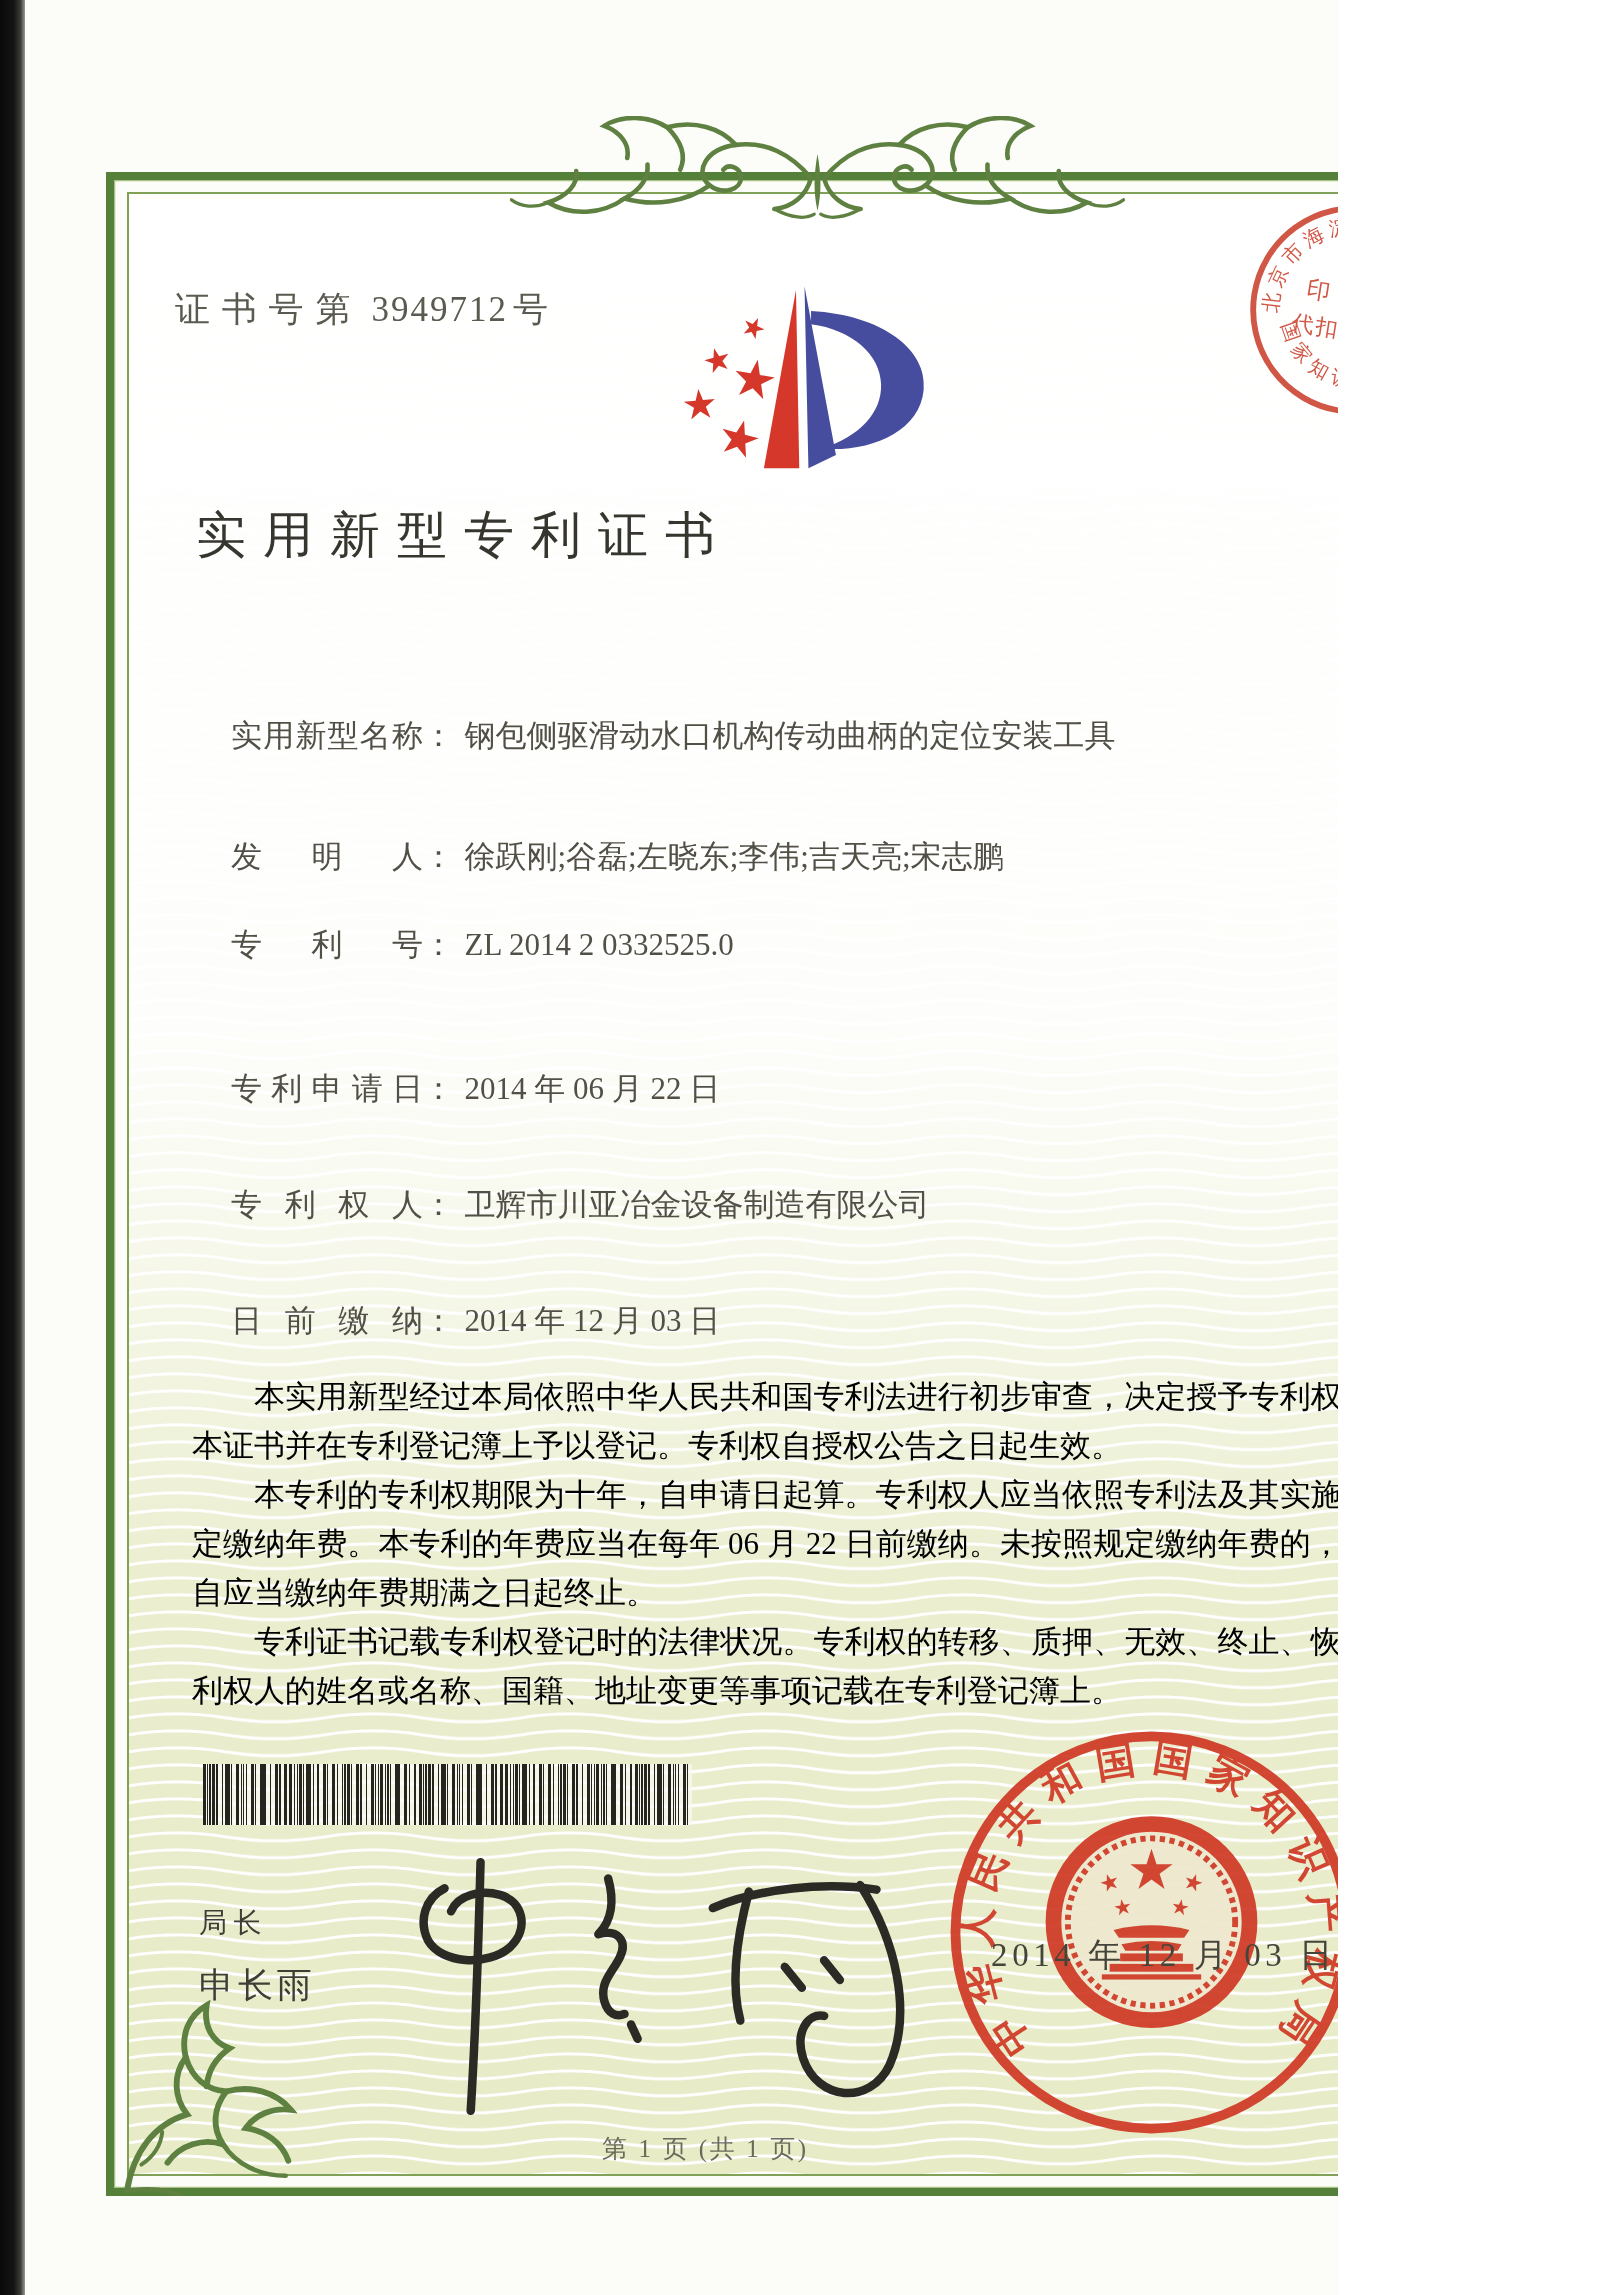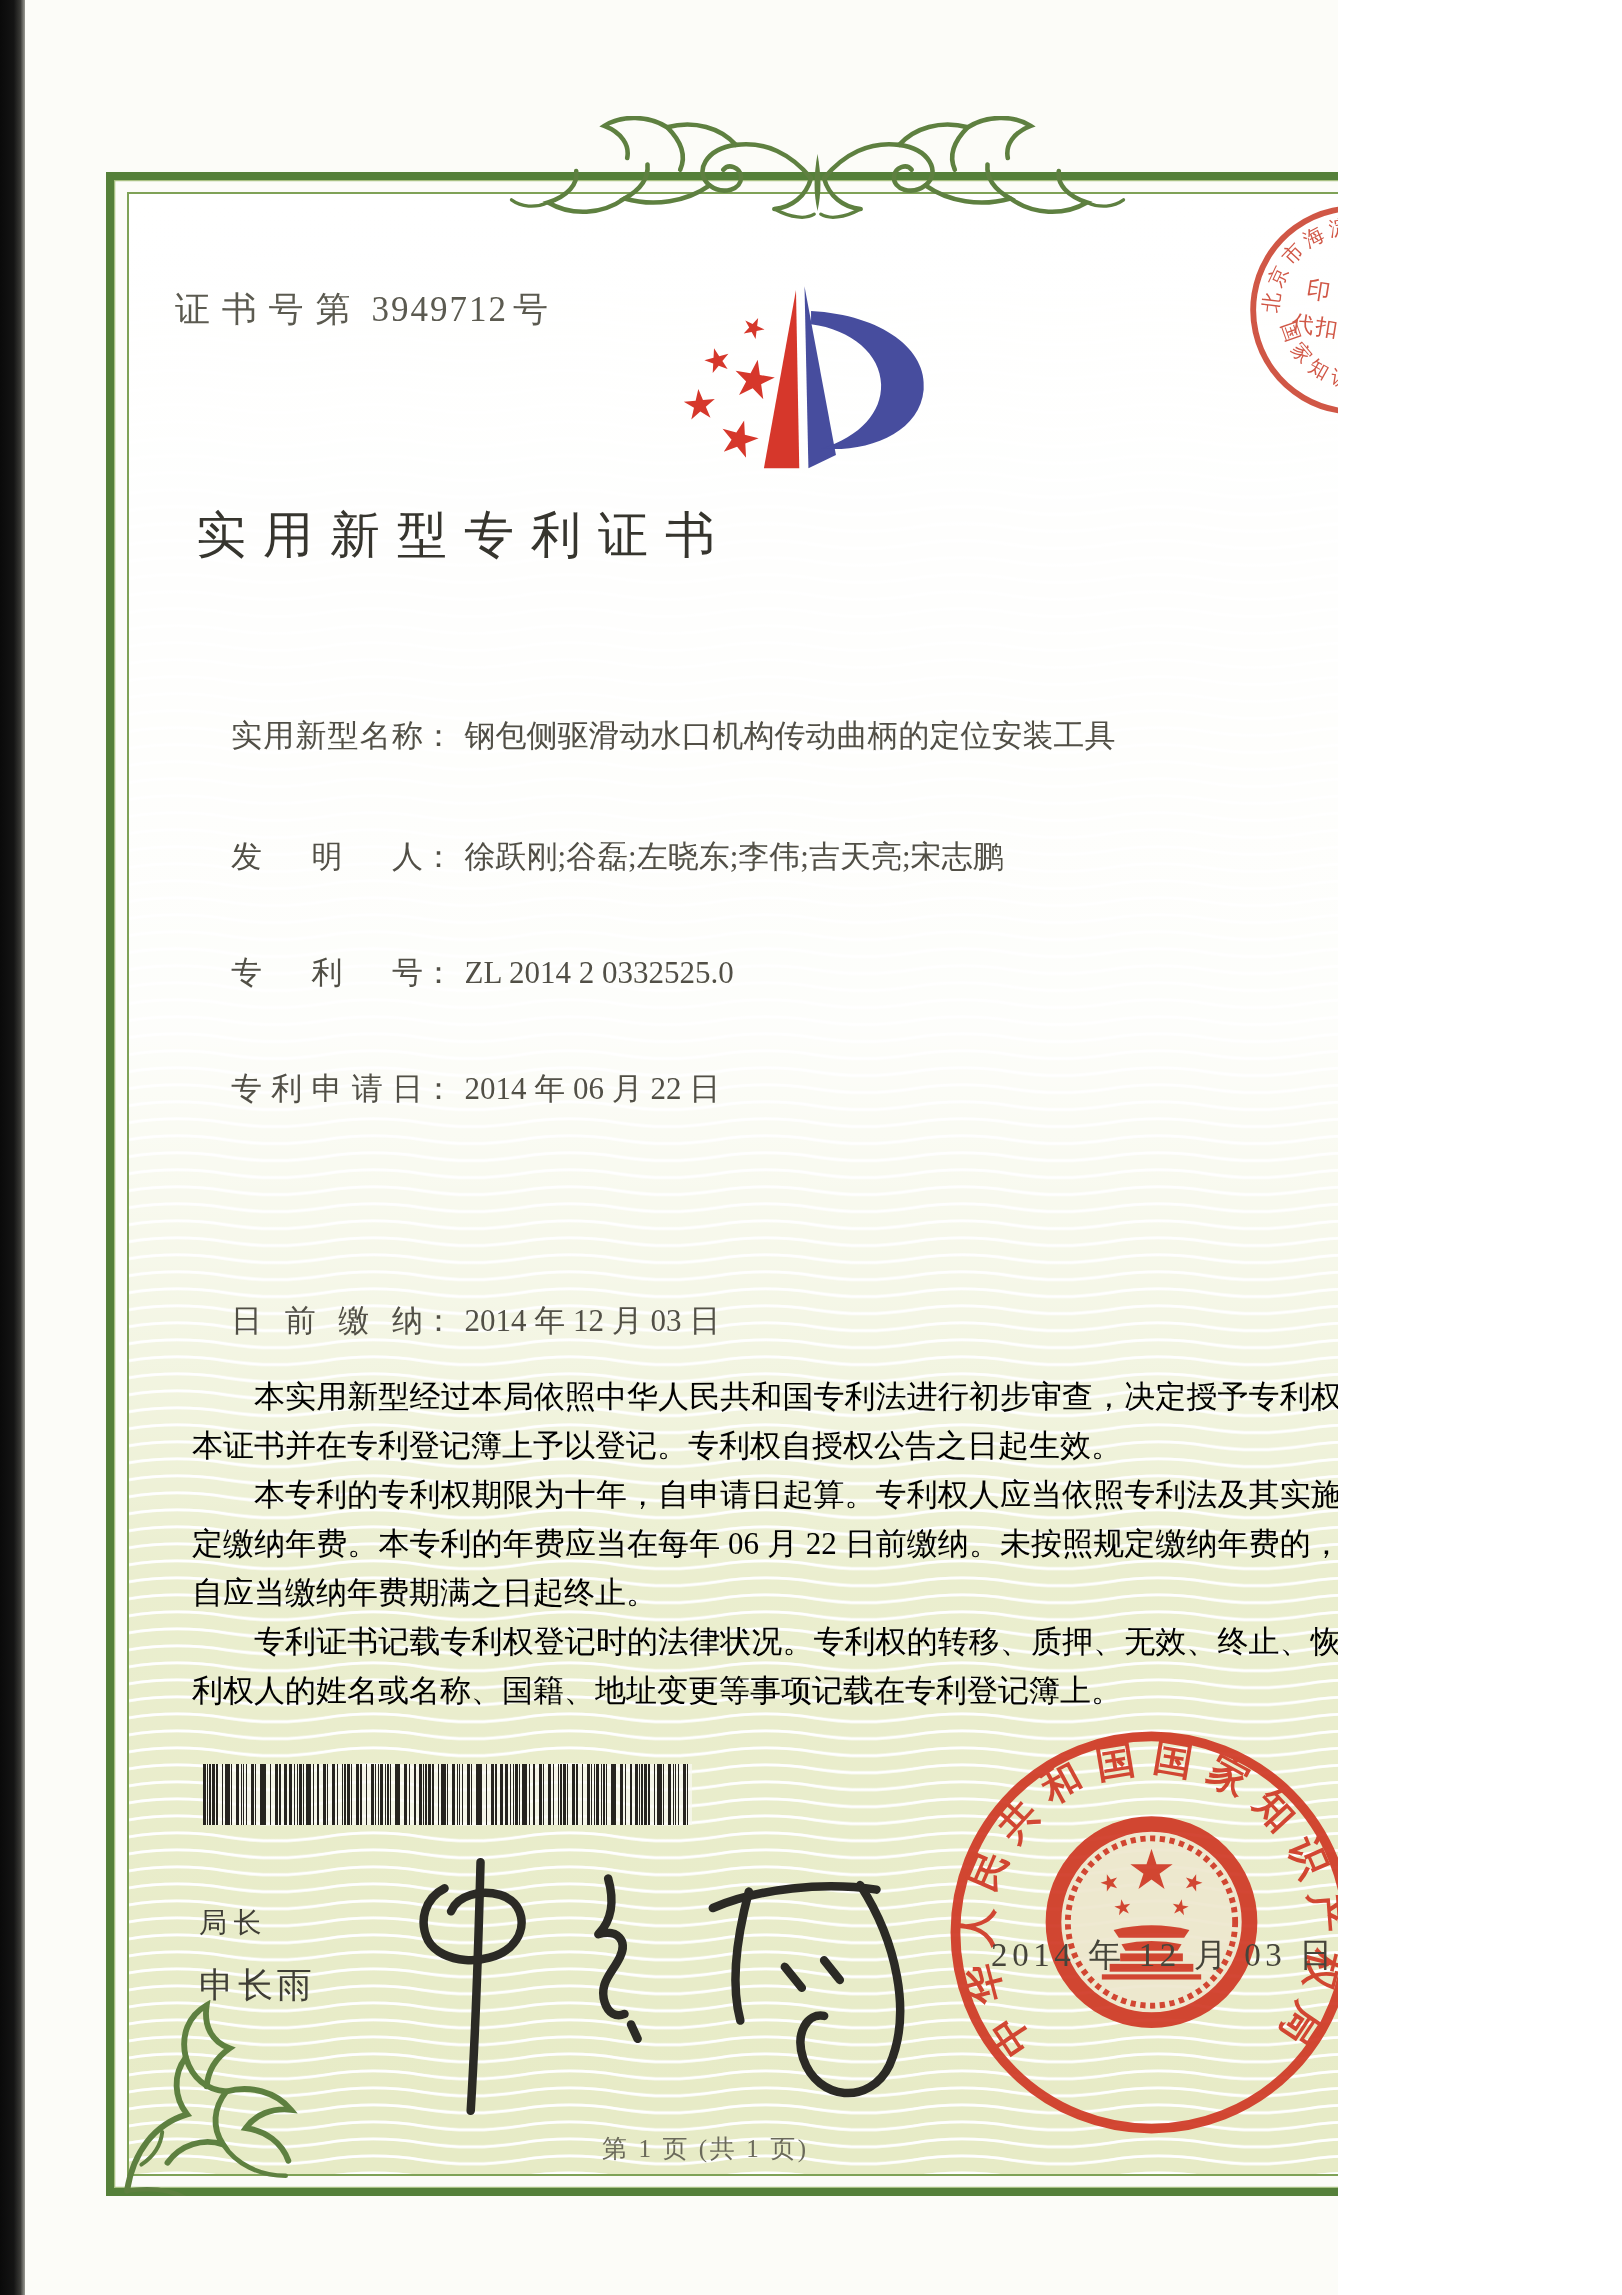--- a/index.html
+++ b/index.html
@@ -15,21 +15,21 @@
                border:2.6px solid #7fa257;box-sizing:border-box;}
   .ornament{position:absolute;}
   .certno{position:absolute;left:175px;top:286px;font-size:35px;color:#5b5a50;white-space:nowrap;}
   .certno .sp{letter-spacing:11.8px;}
   .certno .num{letter-spacing:2px;margin:0 5.2px 0 9.2px;}
   .title{position:absolute;left:196px;top:502px;width:1184px;text-align:left;
          font-size:50px;font-weight:400;color:#36352e;letter-spacing:17px;white-space:nowrap;}
   .frow{position:absolute;left:201px;width:1282px;font-size:31px;color:#514f46;white-space:nowrap;margin-left:30px;}
   .flabel{display:inline-block;width:192px;text-align:justify;text-align-last:justify;vertical-align:top;}
   .fcolon{display:inline-block;margin-right:10.5px;}
-  .fr0{top:715px}.fr1{top:836px}.fr2{top:952px}.fr3{top:1068px}.fr4{top:1184px}.fr5{top:1300px}
+  .fr0{top:715px}.fr1{top:836px}.fr2{top:924px}.fr3{top:1068px}.fr4{top:1184px}.fr5{top:1300px}
   .paras{position:absolute;left:192px;top:1372px;width:1243px;font-size:31px;line-height:49px;
          color:#000000;text-align:justify;}
   .paras p{margin:0;text-indent:2em;}
   .barcode{position:absolute;left:203px;top:1764px;width:489px;height:61px;
     background-color:rgba(250,250,242,0.72);
     background-image:
      repeating-linear-gradient(90deg,#26241f 0 2.6px,transparent 2.6px 3.9px,#26241f 3.9px 5.2px,transparent 5.2px 9.2px,#26241f 9.2px 12.4px,transparent 12.4px 14.4px,#26241f 14.4px 15px,transparent 15px 19px,#26241f 19px 20px,transparent 20px 24px),
      repeating-linear-gradient(90deg,transparent 0 5.9px,#26241f 5.9px 7.8px,transparent 7.8px 13px,#26241f 13px 13.7px,transparent 13.7px 21.6px,#26241f 21.6px 24px,transparent 24px 27px);}
   .sig-title{position:absolute;left:199px;top:1904px;font-size:28px;color:#3f3e36;letter-spacing:6.5px;}
   .sig-name{position:absolute;left:199px;top:1962px;font-size:35px;color:#3f3e36;letter-spacing:3.9px;}
@@ -146,20 +146,23 @@
   </div>
   <div class="frow fr1">
     <span class="flabel">发明人</span><span class="fcolon">：</span><span class="fvalue">徐跃刚;谷磊;左晓东;李伟;吉天亮;宋志鹏</span>
   </div>
   <div class="frow fr2">
     <span class="flabel">专利号</span><span class="fcolon">：</span><span class="fvalue">ZL 2014 2 0332525.0</span>
   </div>
   <div class="frow fr3">
     <span class="flabel">专利申请日</span><span class="fcolon">：</span><span class="fvalue">2014 年 06 月 22 日</span>
   </div>
+  <div class="frow fr4">
+    <span class="flabel">专利权人</span><span class="fcolon">：</span><span class="fvalue">卫辉市川亚冶金设备制造有限公司</span>
+  </div>
   <div class="frow fr5">
     <span class="flabel">日前缴纳</span><span class="fcolon">：</span><span class="fvalue">2014 年 12 月 03 日</span>
   </div>
 
   <div class="paras">
     <p>本实用新型经过本局依照中华人民共和国专利法进行初步审查，决定授予专利权，颁发本证书并在专利登记簿上予以登记。专利权自授权公告之日起生效。</p>
     <p>本专利的专利权期限为十年，自申请日起算。专利权人应当依照专利法及其实施细则规定缴纳年费。本专利的年费应当在每年 06 月 22 日前缴纳。未按照规定缴纳年费的，专利权自应当缴纳年费期满之日起终止。</p>
     <p>专利证书记载专利权登记时的法律状况。专利权的转移、质押、无效、终止、恢复和专利权人的姓名或名称、国籍、地址变更等事项记载在专利登记簿上。</p>
   </div>
 

